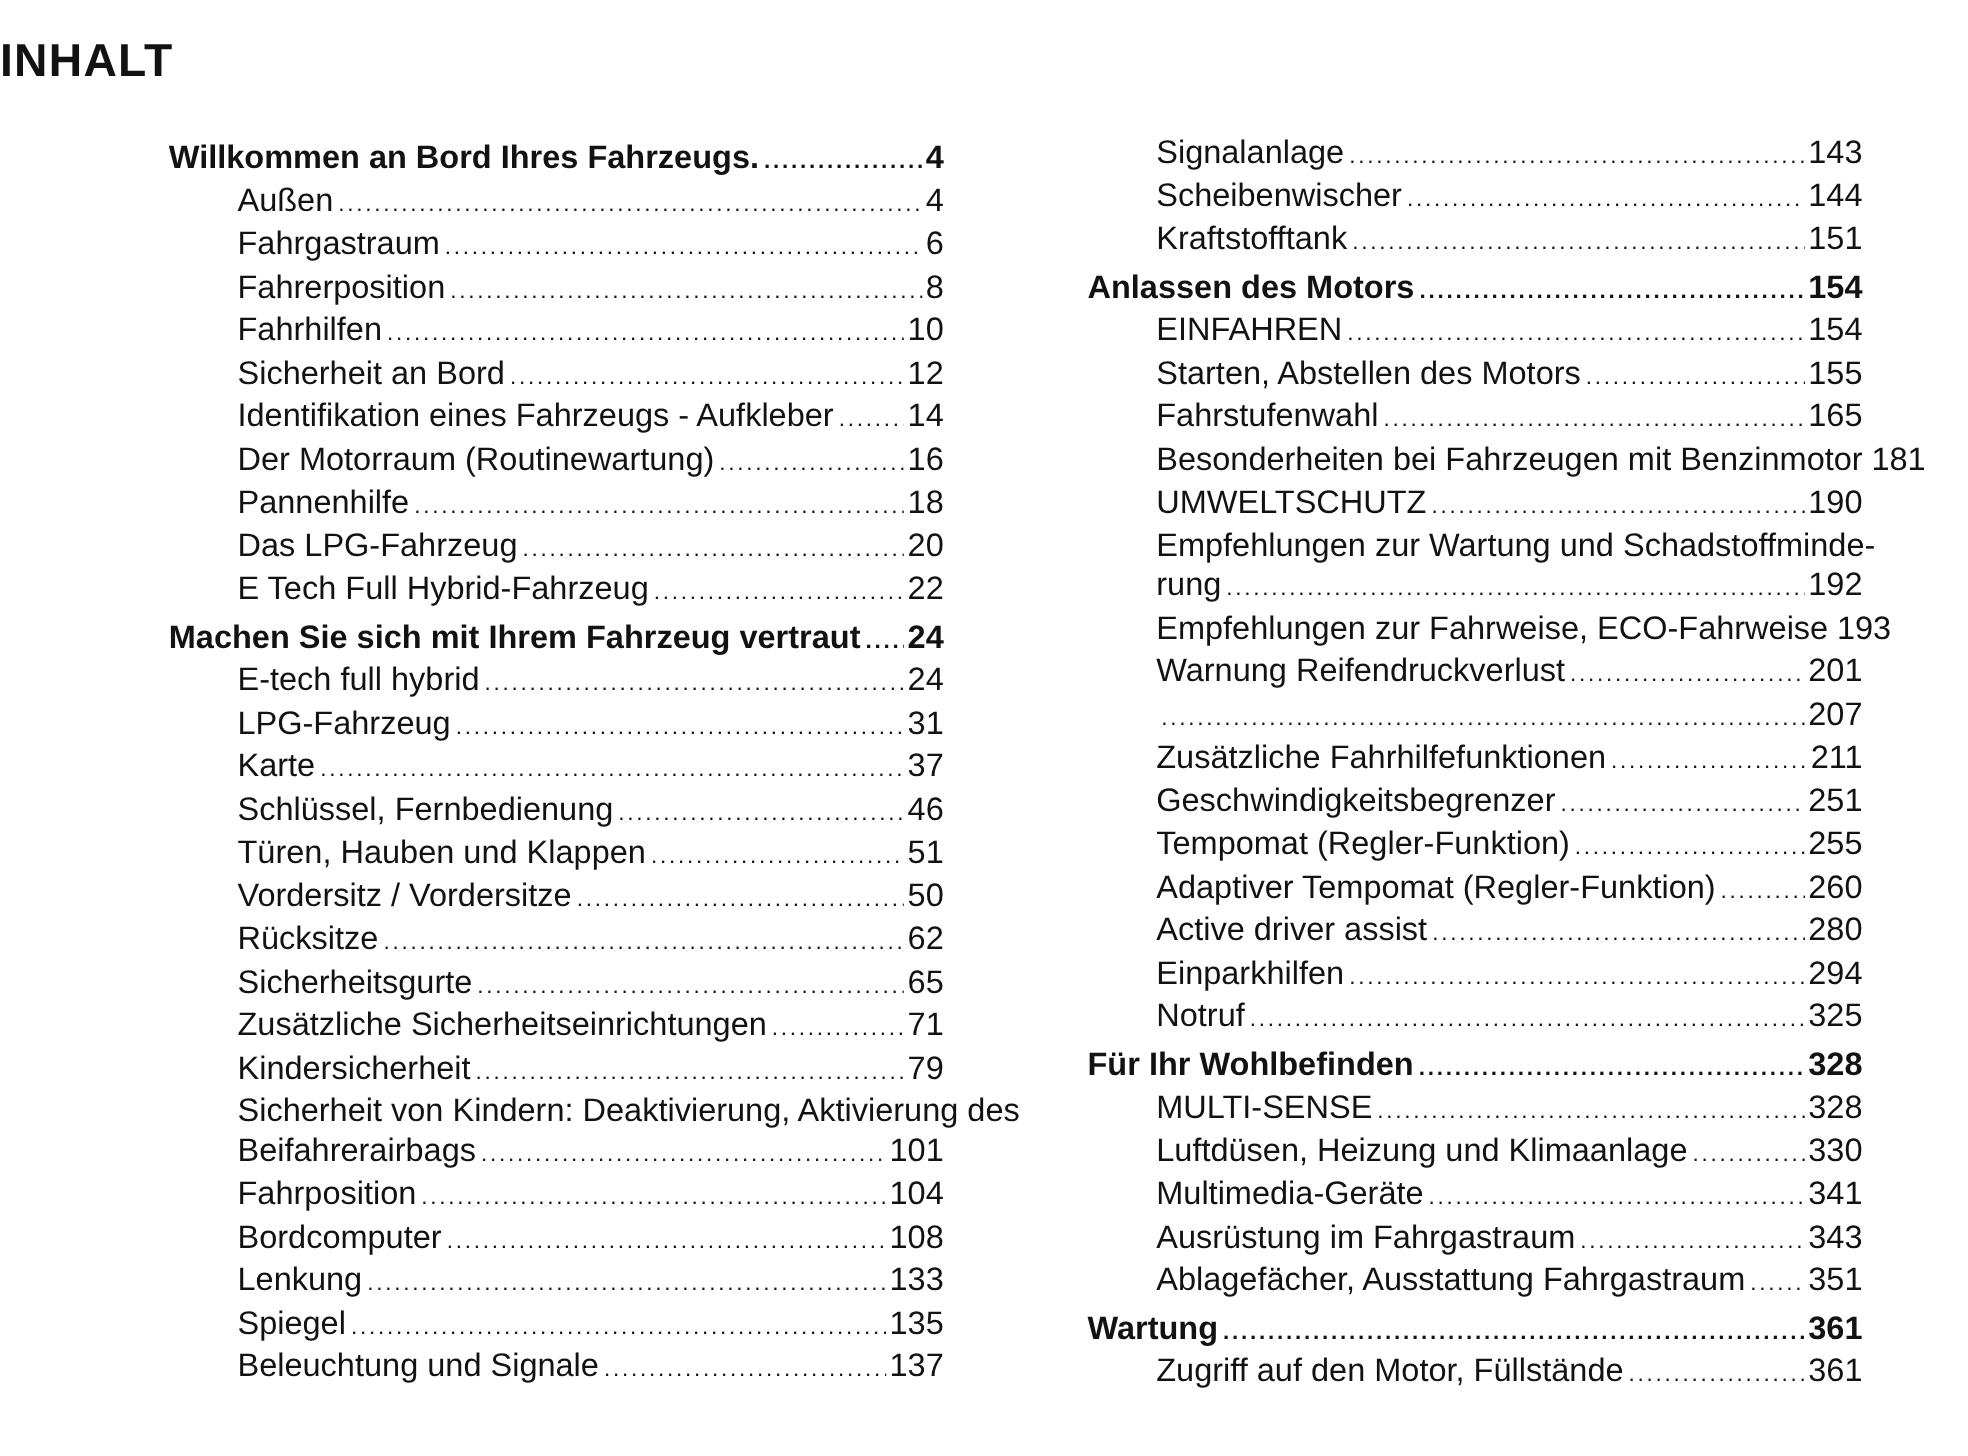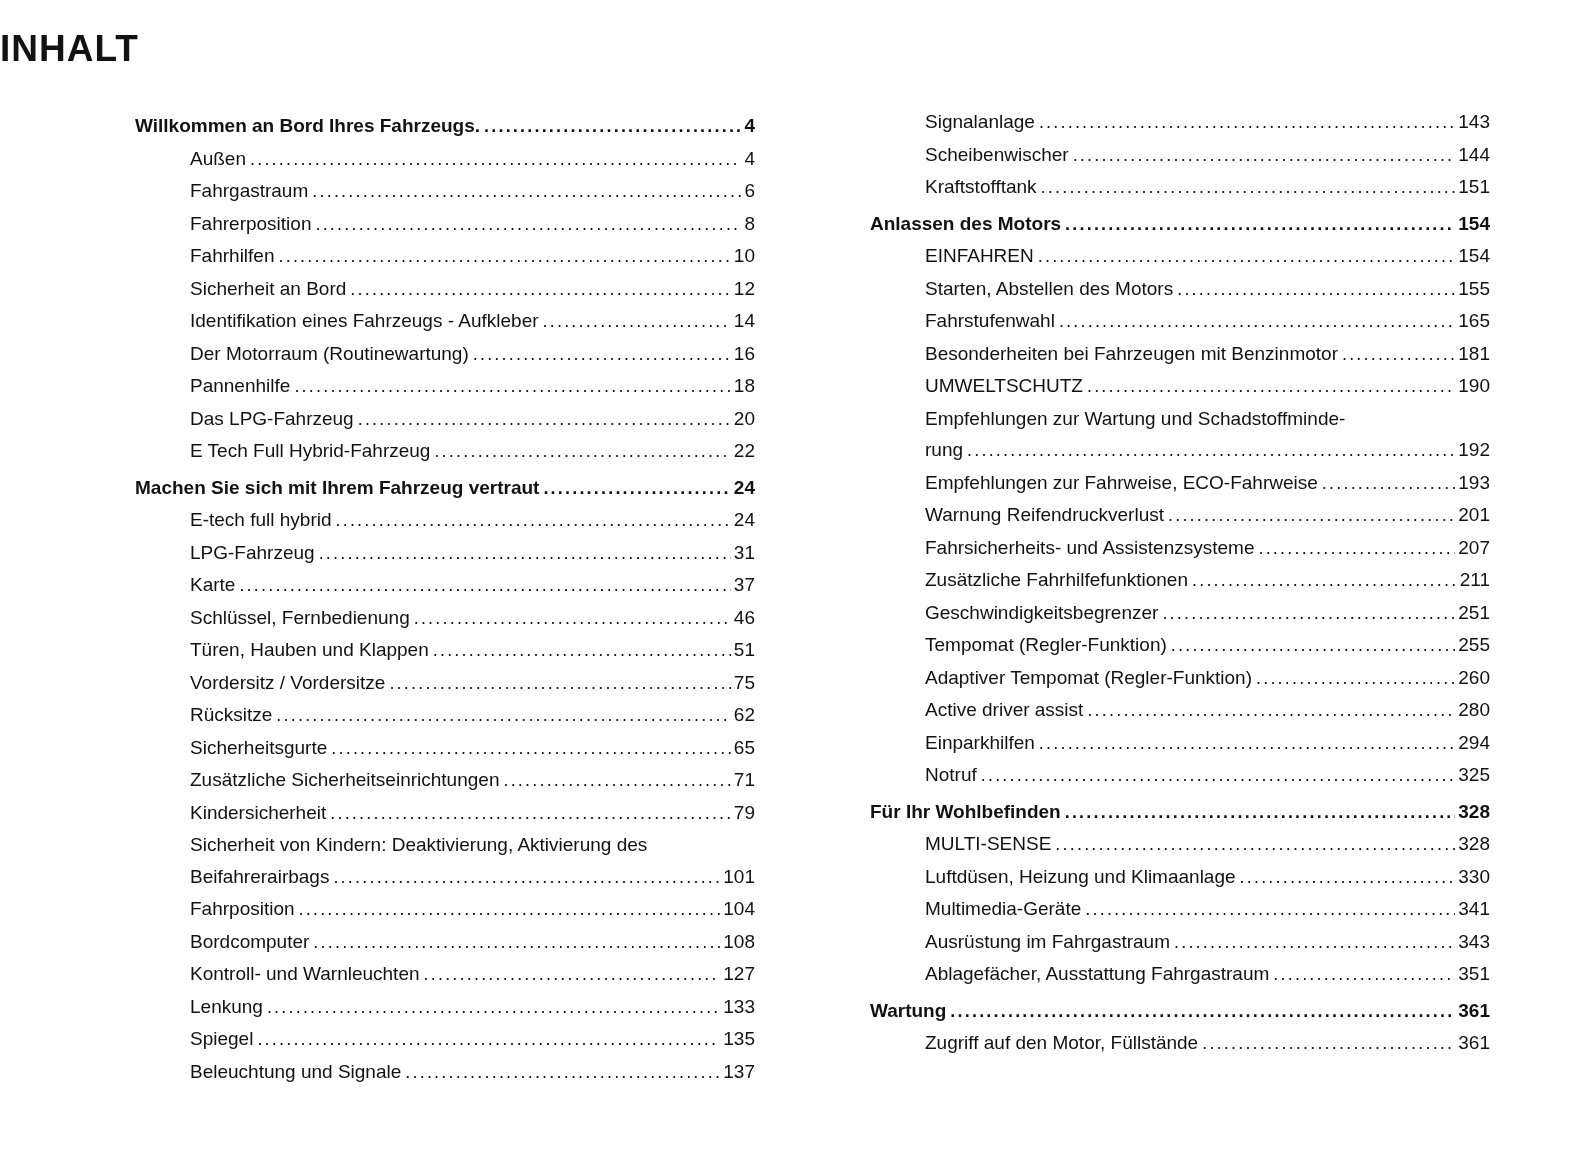--- a/index.html
+++ b/index.html
@@ -18,21 +18,21 @@
   .columns{
     display:flex;
     margin-top:36px;
     padding-left:135px;
     padding-right:84px;
     gap:115px;
     box-sizing:border-box;
   }
   .col{flex:0 0 620px;width:620px;}
   .row{
-    font-size:19px;
+    font-size:26px;
     line-height:31.5px;
   }
   .row:not(.section){padding-left:55px;}
   .section{font-weight:700;margin-top:4px;}
   .leader{display:flex;align-items:baseline;}
   .label{white-space:nowrap;flex:0 0 auto;}
   .wrap-line{white-space:nowrap;}
   .dots{
     flex:1 1 auto;
     overflow:hidden;
@@ -169,21 +169,21 @@
           <div class="leader">
             <span class="label">Türen, Hauben und Klappen</span>
             <span class="dots"></span>
             <span class="page-num">51</span>
           </div>
         </div>
         <div class="row">
           <div class="leader">
             <span class="label">Vordersitz / Vordersitze</span>
             <span class="dots"></span>
-            <span class="page-num">75</span>
+            <span class="page-num">50</span>
           </div>
         </div>
         <div class="row">
           <div class="leader">
             <span class="label">Rücksitze</span>
             <span class="dots"></span>
             <span class="page-num">62</span>
           </div>
         </div>
         <div class="row">
@@ -220,27 +220,20 @@
             <span class="label">Fahrposition</span>
             <span class="dots"></span>
             <span class="page-num">104</span>
           </div>
         </div>
         <div class="row">
           <div class="leader">
             <span class="label">Bordcomputer</span>
             <span class="dots"></span>
             <span class="page-num">108</span>
-          </div>
-        </div>
-        <div class="row">
-          <div class="leader">
-            <span class="label">Kontroll- und Warnleuchten</span>
-            <span class="dots"></span>
-            <span class="page-num">127</span>
           </div>
         </div>
         <div class="row">
           <div class="leader">
             <span class="label">Lenkung</span>
             <span class="dots"></span>
             <span class="page-num">133</span>
           </div>
         </div>
         <div class="row">
@@ -339,21 +332,20 @@
         </div>
         <div class="row">
           <div class="leader">
             <span class="label">Warnung Reifendruckverlust</span>
             <span class="dots"></span>
             <span class="page-num">201</span>
           </div>
         </div>
         <div class="row">
           <div class="leader">
-            <span class="label">Fahrsicherheits- und Assistenzsysteme</span>
             <span class="dots"></span>
             <span class="page-num">207</span>
           </div>
         </div>
         <div class="row">
           <div class="leader">
             <span class="label">Zusätzliche Fahrhilfefunktionen</span>
             <span class="dots"></span>
             <span class="page-num">211</span>
           </div>

